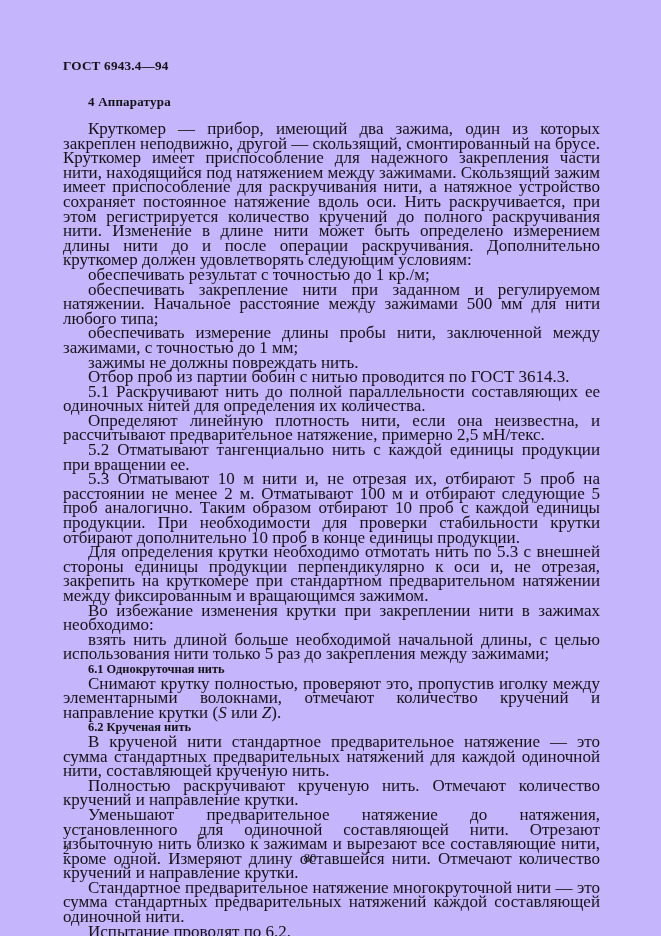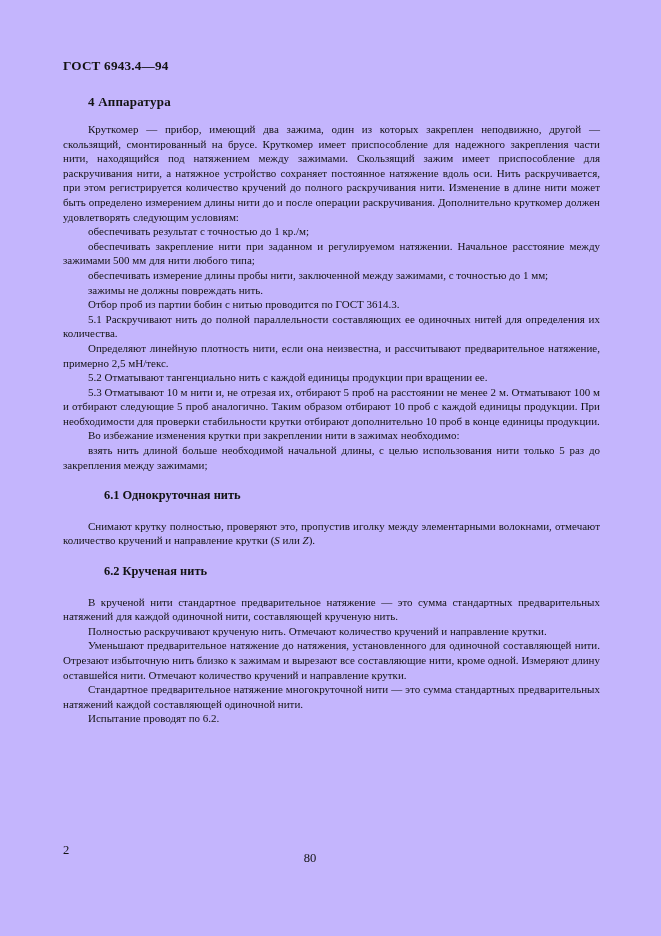--- a/index.html
+++ b/index.html
@@ -34,31 +34,31 @@
     font-weight: bold;
     line-height: 16px;
     margin: 7px 0 12px 0;
     text-indent: 25px;
     letter-spacing: 0.2px;
   }
   .section-heading.first {
     margin-top: 5px;
   }
   .para {
-    font-size: 11px;
+    font-size: 17px;
     line-height: 14.6px;
     margin: 0;
     text-indent: 25px;
     text-align: justify;
   }
   .subheading {
     font-size: 12.4px;
     font-weight: bold;
     line-height: 14.6px;
-    margin: 16px;
+    margin: 0;
     text-indent: 25px;
     text-align: left;
   }
   .para i {
     font-style: italic;
   }
   .doc-footer {
     position: absolute;
     top: 843px;
     left: 63px;
@@ -89,20 +89,21 @@
         <p class="para">Круткомер — прибор, имеющий два зажима, один из которых закреплен неподвижно, другой — скользящий, смонтированный на брусе. Круткомер имеет приспособление для надежного закрепления части нити, находящийся под натяжением между зажимами. Скользящий зажим имеет приспособление для раскручивания нити, а натяжное устройство сохраняет постоянное натяжение вдоль оси. Нить раскручивается, при этом регистрируется количество кручений до полного раскручивания нити. Изменение в длине нити может быть определено измерением длины нити до и после операции раскручивания. Дополнительно круткомер должен удовлетворять следующим условиям:</p>
         <p class="para">обеспечивать результат с точностью до 1 кр./м;</p>
         <p class="para">обеспечивать закрепление нити при заданном и регулируемом натяжении. Начальное расстояние между зажимами 500 мм для нити любого типа;</p>
         <p class="para">обеспечивать измерение длины пробы нити, заключенной между зажимами, с точностью до 1 мм;</p>
         <p class="para">зажимы не должны повреждать нить.</p>
         <p class="para">Отбор проб из партии бобин с нитью проводится по ГОСТ 3614.3.</p>
         <p class="para">5.1 Раскручивают нить до полной параллельности составляющих ее одиночных нитей для определения их количества.</p>
         <p class="para">Определяют линейную плотность нити, если она неизвестна, и рассчитывают предварительное натяжение, примерно 2,5 мН/текс.</p>
         <p class="para">5.2 Отматывают тангенциально нить с каждой единицы продукции при вращении ее.</p>
         <p class="para">5.3 Отматывают 10 м нити и, не отрезая их, отбирают 5 проб на расстоянии не менее 2 м. Отматывают 100 м и отбирают следующие 5 проб аналогично. Таким образом отбирают 10 проб с каждой единицы продукции. При необходимости для проверки стабильности крутки отбирают дополнительно 10 проб в конце единицы продукции.</p>
+        <p class="para">Для определения крутки необходимо отмотать нить по 5.3 с внешней стороны единицы продукции перпендикулярно к оси и, не отрезая, закрепить на круткомере при стандартном предварительном натяжении между фиксированным и вращающимся зажимом.</p>
         <p class="para">Во избежание изменения крутки при закреплении нити в зажимах необходимо:</p>
         <p class="para">взять нить длиной больше необходимой начальной длины, с целью использования нити только 5 раз до закрепления между зажимами;</p>
         <p class="subheading">6.1 Однокруточная нить</p>
         <p class="para"><span>Снимают крутку полностью, проверяют это, пропустив иголку между элементарными волокнами, отмечают количество кручений и направление крутки (</span><i>S</i><span> или </span><i>Z</i><span>).</span></p>
         <p class="subheading">6.2 Крученая нить</p>
         <p class="para">В крученой нити стандартное предварительное натяжение — это сумма стандартных предварительных натяжений для каждой одиночной нити, составляющей крученую нить.</p>
         <p class="para">Полностью раскручивают крученую нить. Отмечают количество кручений и направление крутки.</p>
         <p class="para">Уменьшают предварительное натяжение до натяжения, установленного для одиночной составляющей нити. Отрезают избыточную нить близко к зажимам и вырезают все составляющие нити, кроме одной. Измеряют длину оставшейся нити. Отмечают количество кручений и направление крутки.</p>
         <p class="para">Стандартное предварительное натяжение многокруточной нити — это сумма стандартных предварительных натяжений каждой составляющей одиночной нити.</p>
         <p class="para">Испытание проводят по 6.2.</p>

